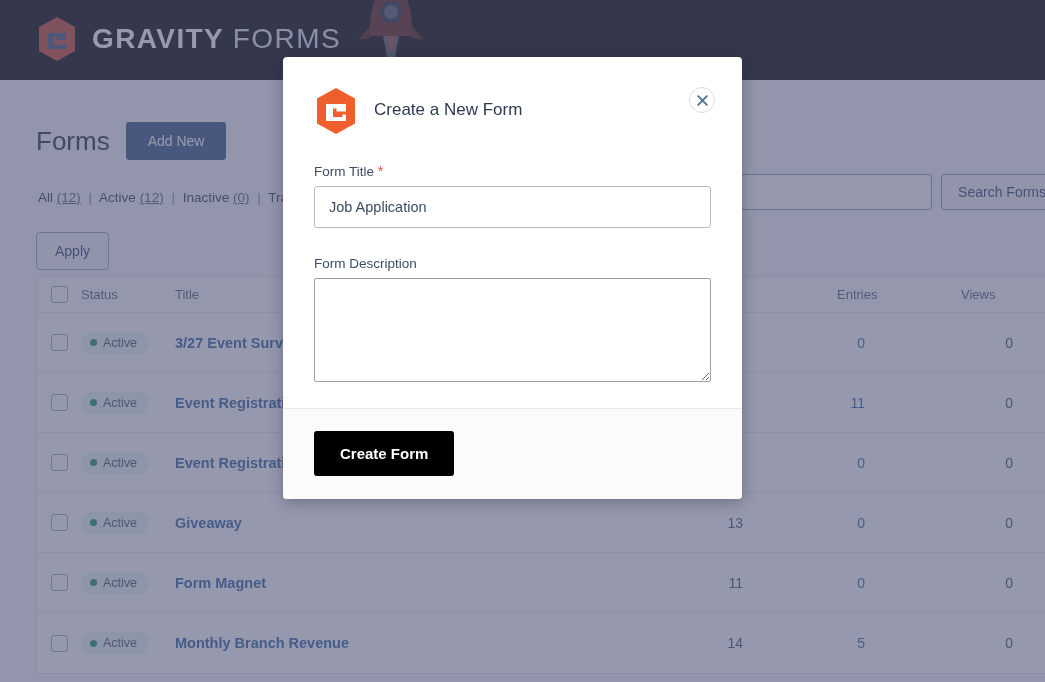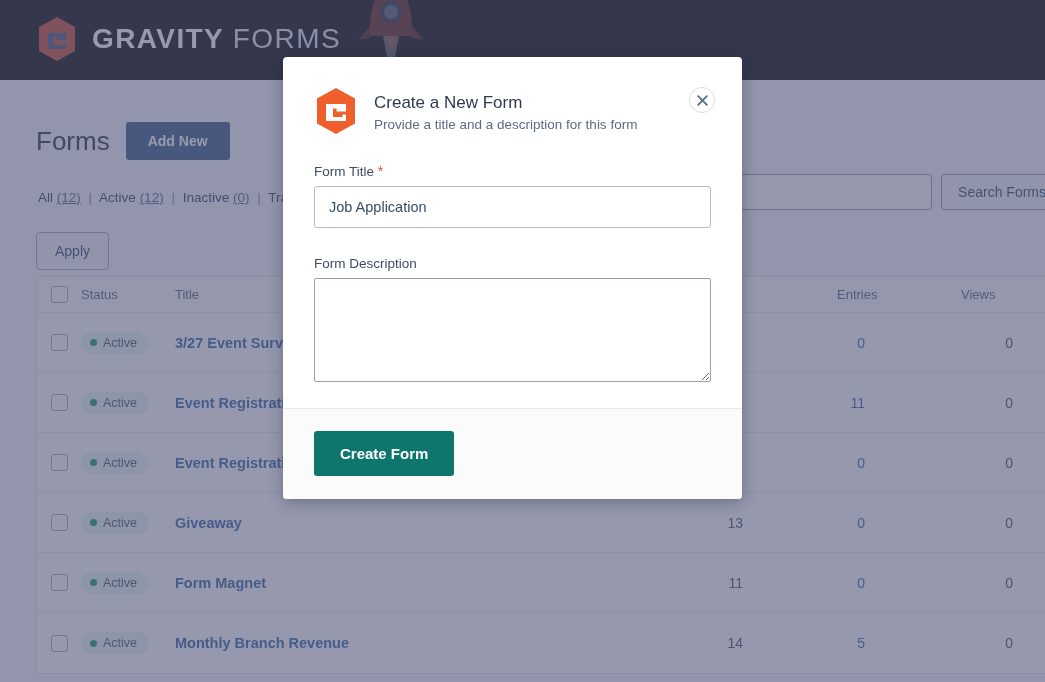--- a/index.html
+++ b/index.html
@@ -84,21 +84,21 @@
   }
   .page-title {
     font-size: 26px;
     color: #242f45;
     font-weight: normal;
   }
   .btn-add-new {
     background: #34527f;
     color: #ffffff;
     font-size: 14px;
-    font-weight: bold;
+    font-weight: normal;
     border: none;
     border-radius: 3px;
     padding: 11px 22px;
     cursor: pointer;
   }
 
   .filter-links {
     position: absolute;
     left: 38px; top: 110px;
     font-size: 13.5px;
@@ -346,21 +346,21 @@
     font-family: "Liberation Sans", sans-serif;
     resize: both;
     display: block;
   }
   .modal-footer {
     border-top: 1px solid #e7e9ed;
     background: #fbfbfc;
     padding: 22px 31px 23px 31px;
   }
   .btn-create {
-    background: #0f766e;
+    background: #000000;
     color: #ffffff;
     border: none;
     border-radius: 3px;
     font-size: 15px;
     font-weight: bold;
     padding: 14px 26px;
     cursor: pointer;
     font-family: "Liberation Sans", sans-serif;
   }
 </style>
@@ -526,21 +526,20 @@
   <div class="modal-body">
     <div class="modal-head">
       <div class="modal-logo">
         <svg width="44" height="48" viewBox="0 0 44 48">
           <path d="M22 1 L41 11.5 L41 36.5 L22 47 L3 36.5 L3 11.5 Z" fill="#ef5f2b"></path>
           <path d="M12 17 L32 17 L32 24.5 L22.5 24.5 L22.5 21.5 L19 21.5 L19 30 L28.5 30 L28.5 27.5 L32 27.5 L32 34 L12 34 Z" fill="#ffffff"></path>
         </svg>
       </div>
       <div class="modal-titles">
         <div class="modal-title">Create a New Form</div>
-        <div class="modal-sub">Provide a title and a description for this form</div>
       </div>
       <button class="close-btn">
         <svg width="11" height="11" viewBox="0 0 11 11">
           <path d="M1.2 1.2 L9.8 9.8 M9.8 1.2 L1.2 9.8" stroke="#4f7490" stroke-width="1.9" stroke-linecap="round"></path>
         </svg>
       </button>
     </div>
 
     <div class="field-group">
       <label class="field-label">

